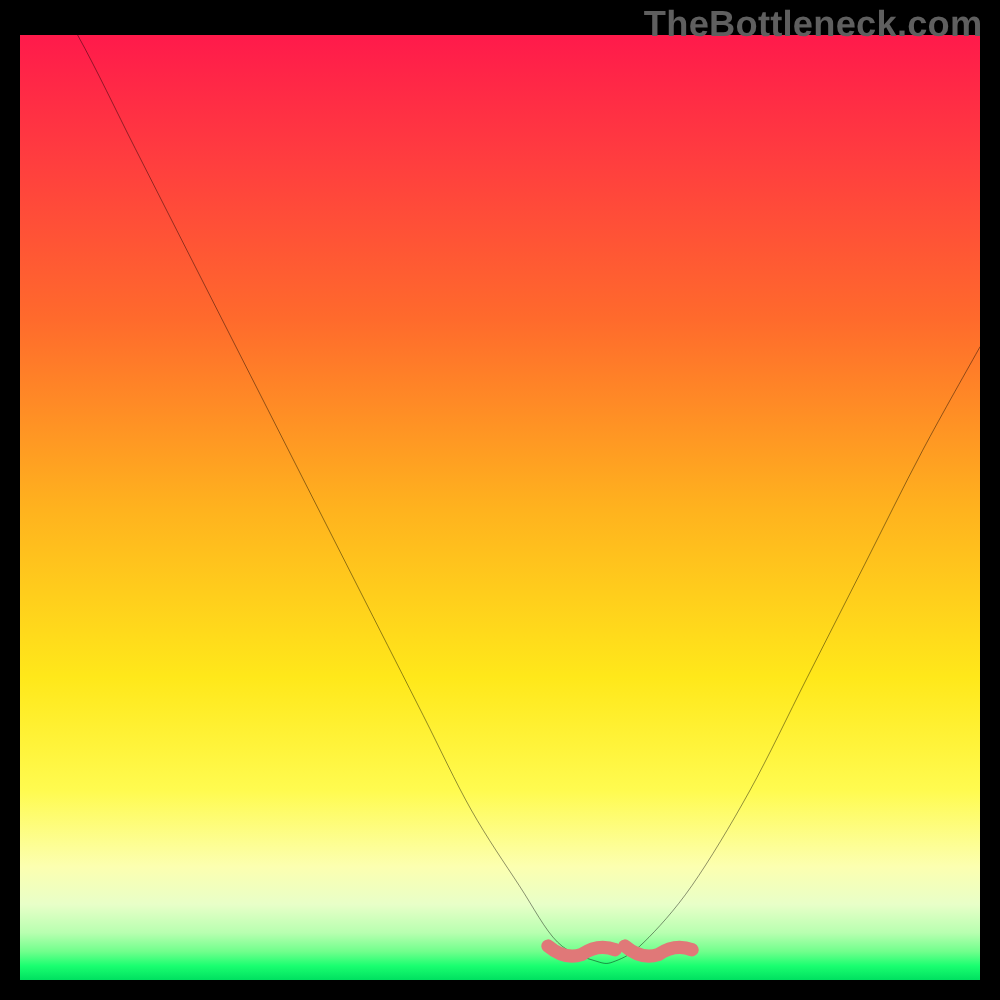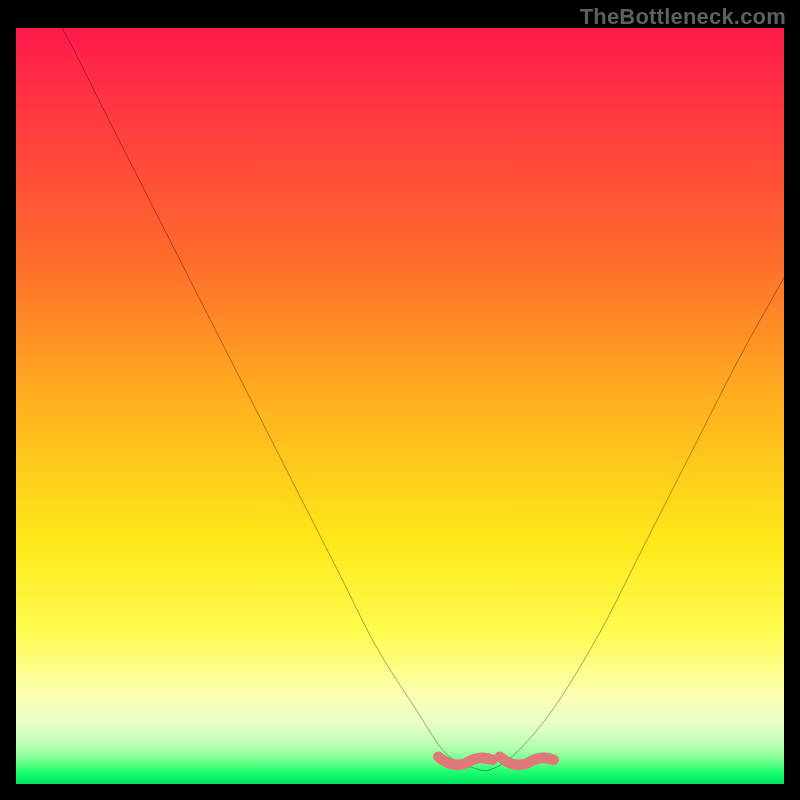--- a/index.html
+++ b/index.html
@@ -41,21 +41,21 @@
       #b8ffb0 95%,
       #70ff8c 97%,
       #1aff70 98.5%,
       #00e060 100%);
   }
   .watermark {
     position: absolute;
     top: 4px;
     right: 14px;
     color: #5f5f5f;
-    font-size: 22px;
+    font-size: 29px;
     font-weight: 600;
     letter-spacing: 0.2px;
     user-select: none;
   }
   svg.curve {
     position: absolute;
     left: 0; top: 0;
     width: 100%; height: 100%;
   }
 </style>

